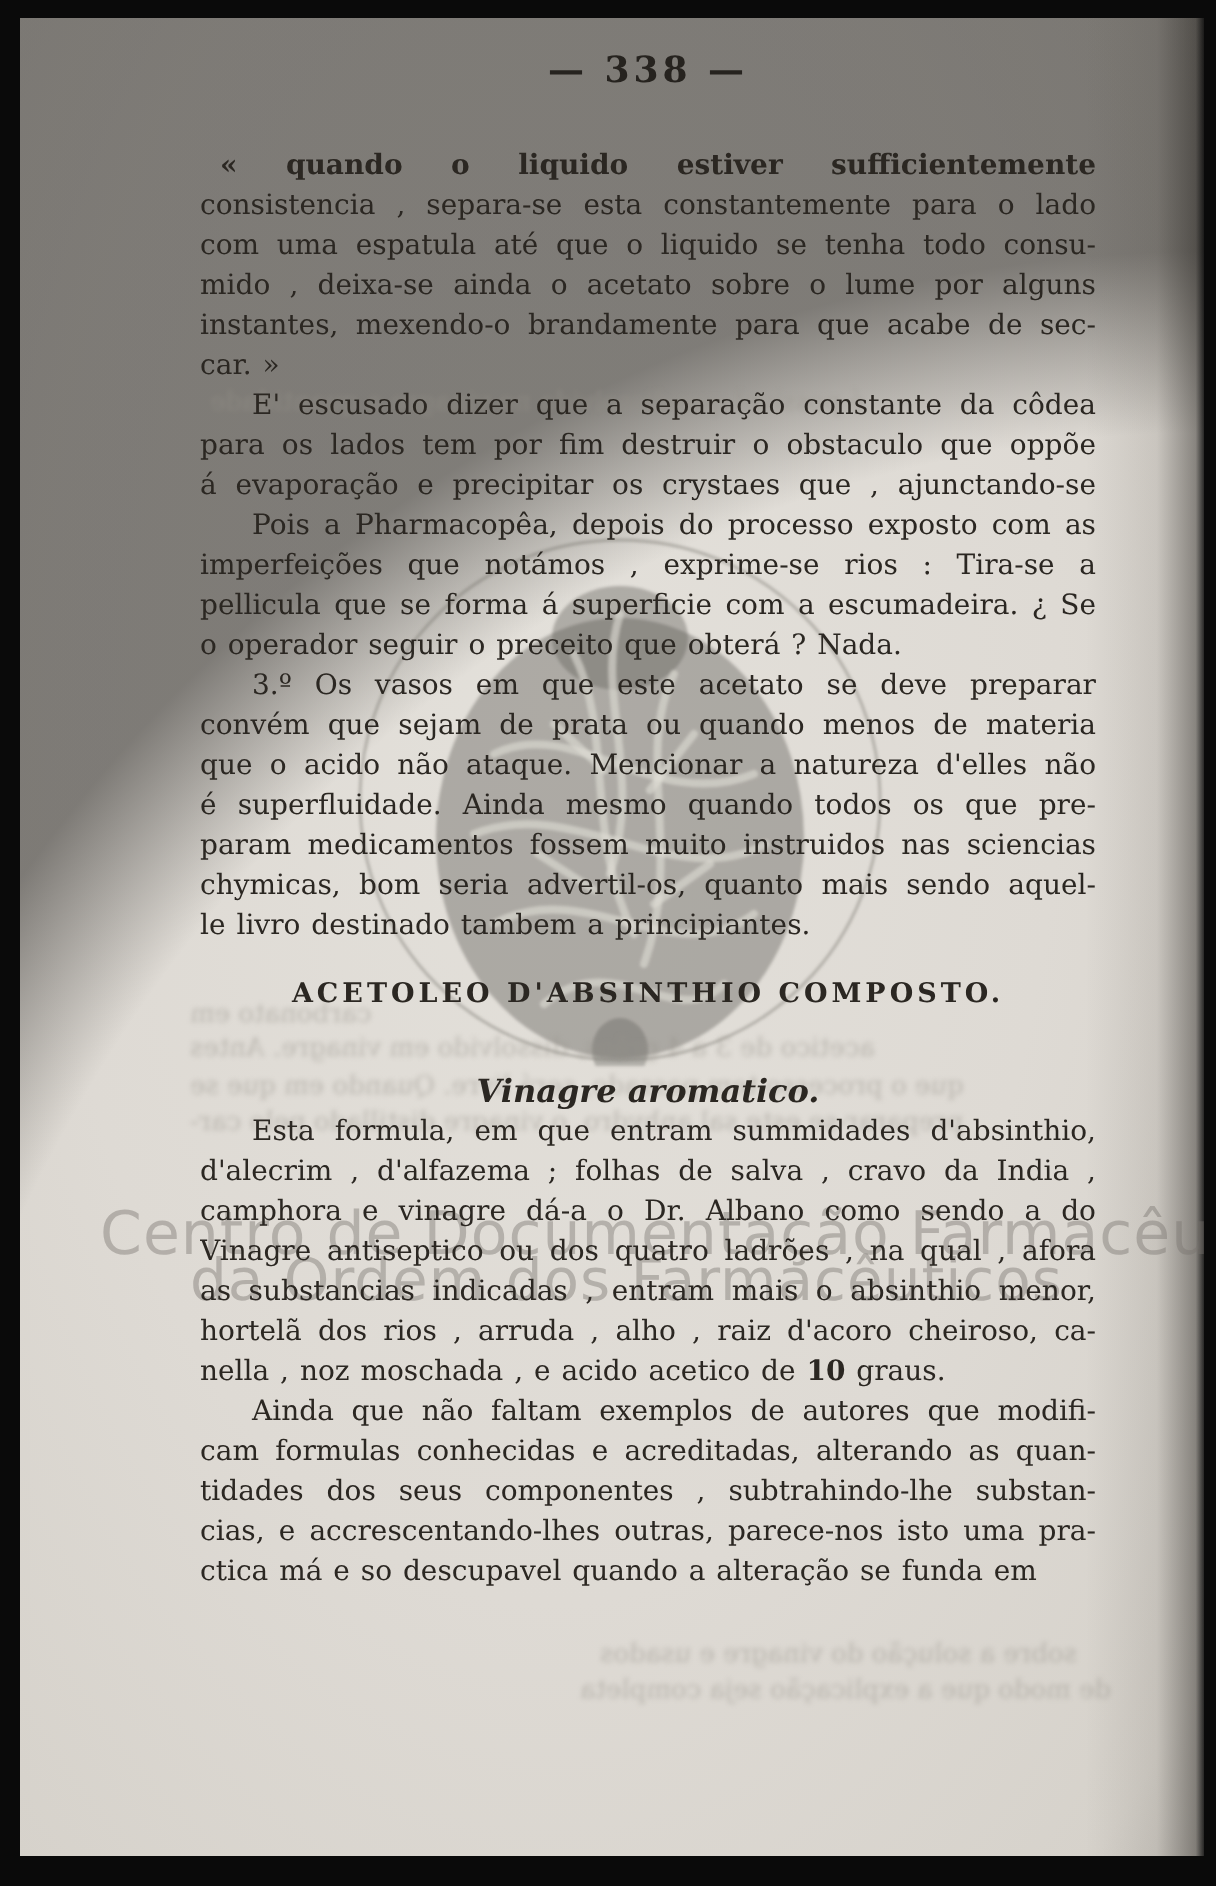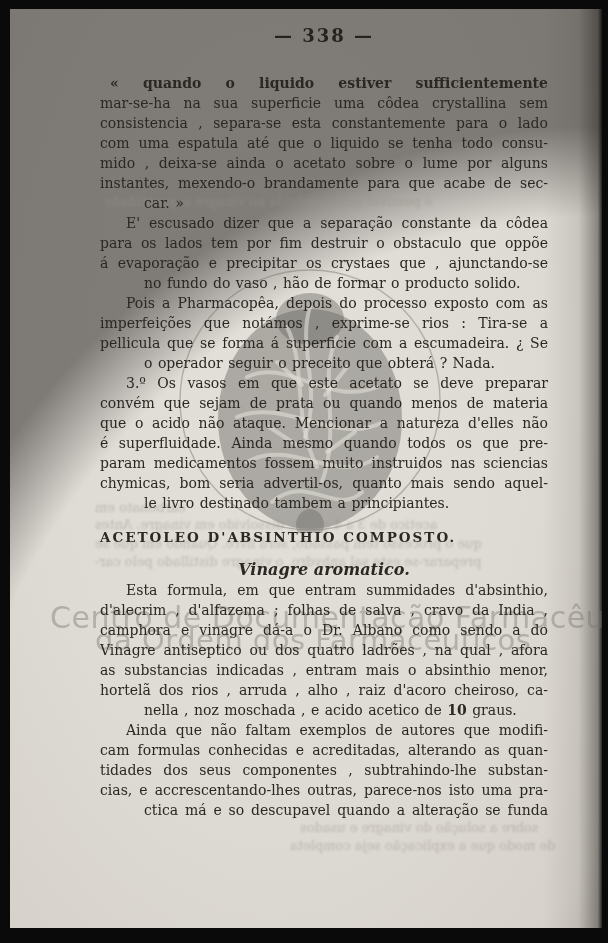--- a/index.html
+++ b/index.html
@@ -22,31 +22,31 @@
     color:#26231f;
   }
   .content{
     position:absolute;left:90px;top:64px;width:448px;
     color:#2b2722;font-size:14px;
   }
   .bl{
     text-align:justify;text-align-last:justify;
     height:20px;line-height:20px;overflow:hidden;word-spacing:1px;
   }
-  .bl.last{text-align-last:left;margin-left:44px;}
+  .bl.last{text-align-last:left;}
   .ind{text-indent:26px;}
   .ind-sm{text-indent:10px;font-weight:bold;}
   .it{}
   .bd{font-weight:bold;}
   .heading{
-    margin-top:14px;height:20px;line-height:20px;
+    margin-top:14px;height:20px;line-height:20px;text-align:center;
     font-weight:bold;font-size:13.5px;letter-spacing:2px;color:#2b2722;
   }
   .subheading{
-    margin-top:13px;height:20px;line-height:20px;text-align:center;
+    margin-top:29px;height:20px;line-height:20px;text-align:center;
     font-weight:bold;font-style:italic;font-size:16px;color:#2b2722;
   }
   .wm{
     position:absolute;white-space:nowrap;
     font-family:"DejaVu Sans","Liberation Sans",sans-serif;
     color:rgba(118,115,110,.42);letter-spacing:.5px;
   }
   .wm1{left:40px;top:591px;font-size:30px;}
   .wm2{left:85px;top:614px;font-size:29px;}
   .stamp{
@@ -88,30 +88,28 @@
   <div class="ghost" style="left:85px;top:491px;">carbonato em</div>
   <div class="ghost" style="left:85px;top:508px;">acetico de 3 a 4 grãos, dissolvido em vinagre. Antes</div>
   <div class="ghost" style="left:85px;top:527px;">que o processo tem passado, será livre. Quando em que se</div>
   <div class="ghost" style="left:85px;top:545px;">preparar-se este sal anhydro, o vinagre distillado pelo car-</div>
   <div class="ghost" style="left:290px;top:811px;">sobre a solução do vinagre e usados</div>
   <div class="ghost" style="left:280px;top:829px;">de modo que a explicação seja completa</div>
 
   <div class="pagenum">— 338 —</div>
   <div class="content">
       <div class="bl ind-sm"><span>« quando o liquido estiver sufficientemente concentrado for-</span></div>
-      <div class="bl"><span>mar-se-ha na sua superficie uma côdea crystallina sem</span></div>
       <div class="bl"><span>consistencia , separa-se esta constantemente para o lado</span></div>
       <div class="bl"><span>com uma espatula até que o liquido se tenha todo consu-</span></div>
       <div class="bl"><span>mido , deixa-se ainda o acetato sobre o lume por alguns</span></div>
       <div class="bl"><span>instantes, mexendo-o brandamente para que acabe de sec-</span></div>
       <div class="bl last"><span>car. »</span></div>
       <div class="bl ind"><span>E' escusado dizer que a separação constante da côdea</span></div>
       <div class="bl"><span>para os lados tem por fim destruir o obstaculo que oppõe</span></div>
       <div class="bl"><span>á evaporação e precipitar os crystaes que , ajunctando-se</span></div>
-      <div class="bl last"><span>no fundo do vaso , hão de formar o producto solido.</span></div>
       <div class="bl ind"><span>Pois a Pharmacopêa, depois do processo exposto com as</span></div>
       <div class="bl"><span>imperfeições que notámos , exprime-se rios : </span><span class="it">Tira-se a</span></div>
       <div class="bl"><span class="it">pellicula que se forma á superficie com a escumadeira.</span><span> ¿ Se</span></div>
       <div class="bl last"><span>o operador seguir o preceito que obterá ? Nada.</span></div>
       <div class="bl ind"><span>3.º  Os vasos em que este acetato se deve preparar</span></div>
       <div class="bl"><span>convém que sejam de prata ou quando menos de materia</span></div>
       <div class="bl"><span>que o acido não ataque. Mencionar a natureza d'elles não</span></div>
       <div class="bl"><span>é superfluidade. Ainda mesmo quando todos os que pre-</span></div>
       <div class="bl"><span>param medicamentos fossem muito instruidos nas sciencias</span></div>
       <div class="bl"><span>chymicas, bom seria advertil-os, quanto mais sendo aquel-</span></div>

